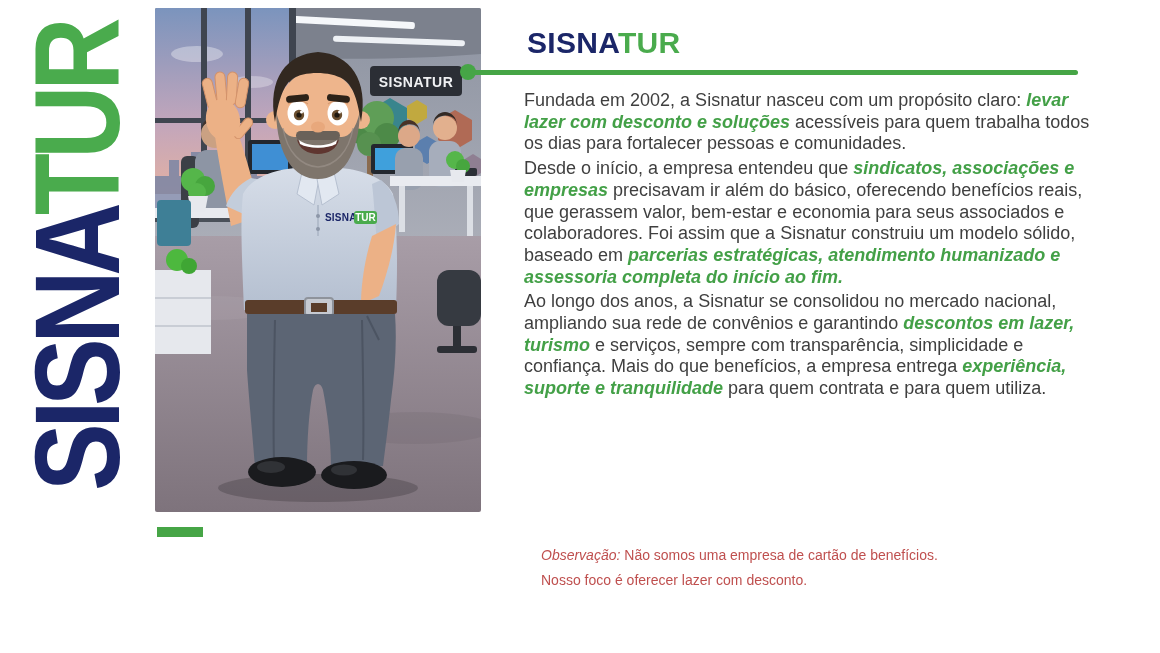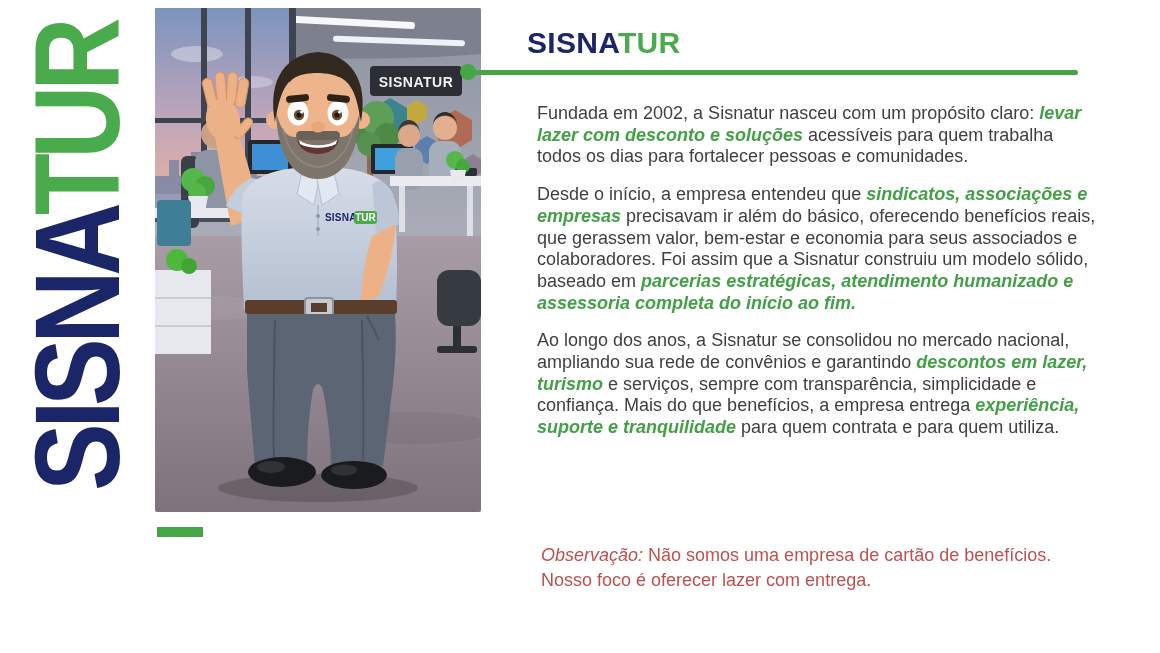--- a/index.html
+++ b/index.html
@@ -17,24 +17,24 @@
   .hero svg{display:block;}
 
   .green-bar{position:absolute;left:157px;top:527px;width:46px;height:10px;background:#46a546;}
 
   
   .title{position:absolute;left:527px;top:26px;font-size:30px;font-weight:bold;letter-spacing:.3px;}
   .callout-dot{position:absolute;left:460px;top:64px;width:16px;height:16px;border-radius:50%;background:#46a546;}
   .callout-line{position:absolute;left:466px;top:70px;width:612px;height:5px;border-radius:3px;background:#46a546;}
 
   .about{position:absolute;left:521px;top:87px;width:592px;font-size:18px;line-height:21.7px;color:#3f3f3f;}
-  .about p{margin:16px;}
+  .about p{margin:3px;}
   .hl{color:#43a047;font-weight:bold;font-style:italic;}
 
-  .note{position:absolute;left:541px;top:543px;width:575px;font-size:18px;line-height:25px;color:#bf4f4e;}
+  .note{position:absolute;left:541px;top:543px;width:575px;font-size:14px;line-height:25px;color:#bf4f4e;}
   .note .lead{font-style:italic;}
 </style>
 </head>
 <body>
 
 <div class="page">
 
   <div class="vlogo"><span class="navy">SISNA</span><span class="green">TUR</span></div>
 
   <div class="hero">
@@ -254,16 +254,16 @@
   <div class="callout-line"></div>
 
   <div class="about">
       <p><span>Fundada em 2002, a Sisnatur nasceu com um propósito claro: </span><span class="hl">levar lazer com desconto e soluções</span><span> acessíveis para quem trabalha todos os dias para fortalecer pessoas e comunidades.</span></p>
       <p><span>Desde o início, a empresa entendeu que </span><span class="hl">sindicatos, associações e empresas</span><span> precisavam ir além do básico, oferecendo benefícios reais, que gerassem valor, bem-estar e economia para seus associados e colaboradores. Foi assim que a Sisnatur construiu um modelo sólido, baseado em </span><span class="hl">parcerias estratégicas, atendimento humanizado e assessoria completa do início ao fim.</span></p>
       <p><span>Ao longo dos anos, a Sisnatur se consolidou no mercado nacional, ampliando sua rede de convênios e garantindo </span><span class="hl">descontos em lazer, turismo</span><span> e serviços, sempre com transparência, simplicidade e confiança. Mais do que benefícios, a empresa entrega </span><span class="hl">experiência, suporte e tranquilidade</span><span> para quem contrata e para quem utiliza.</span></p>
     </div>
 
   <div class="note">
     <span class="lead">Observação:</span><span> Não somos uma empresa de cartão de benefícios.</span>
-    <div>Nosso foco é oferecer lazer com entrega.</div>
+    <div>Nosso foco é oferecer lazer com desconto.</div>
   </div>
 
 </div>
 
 </body></html>

